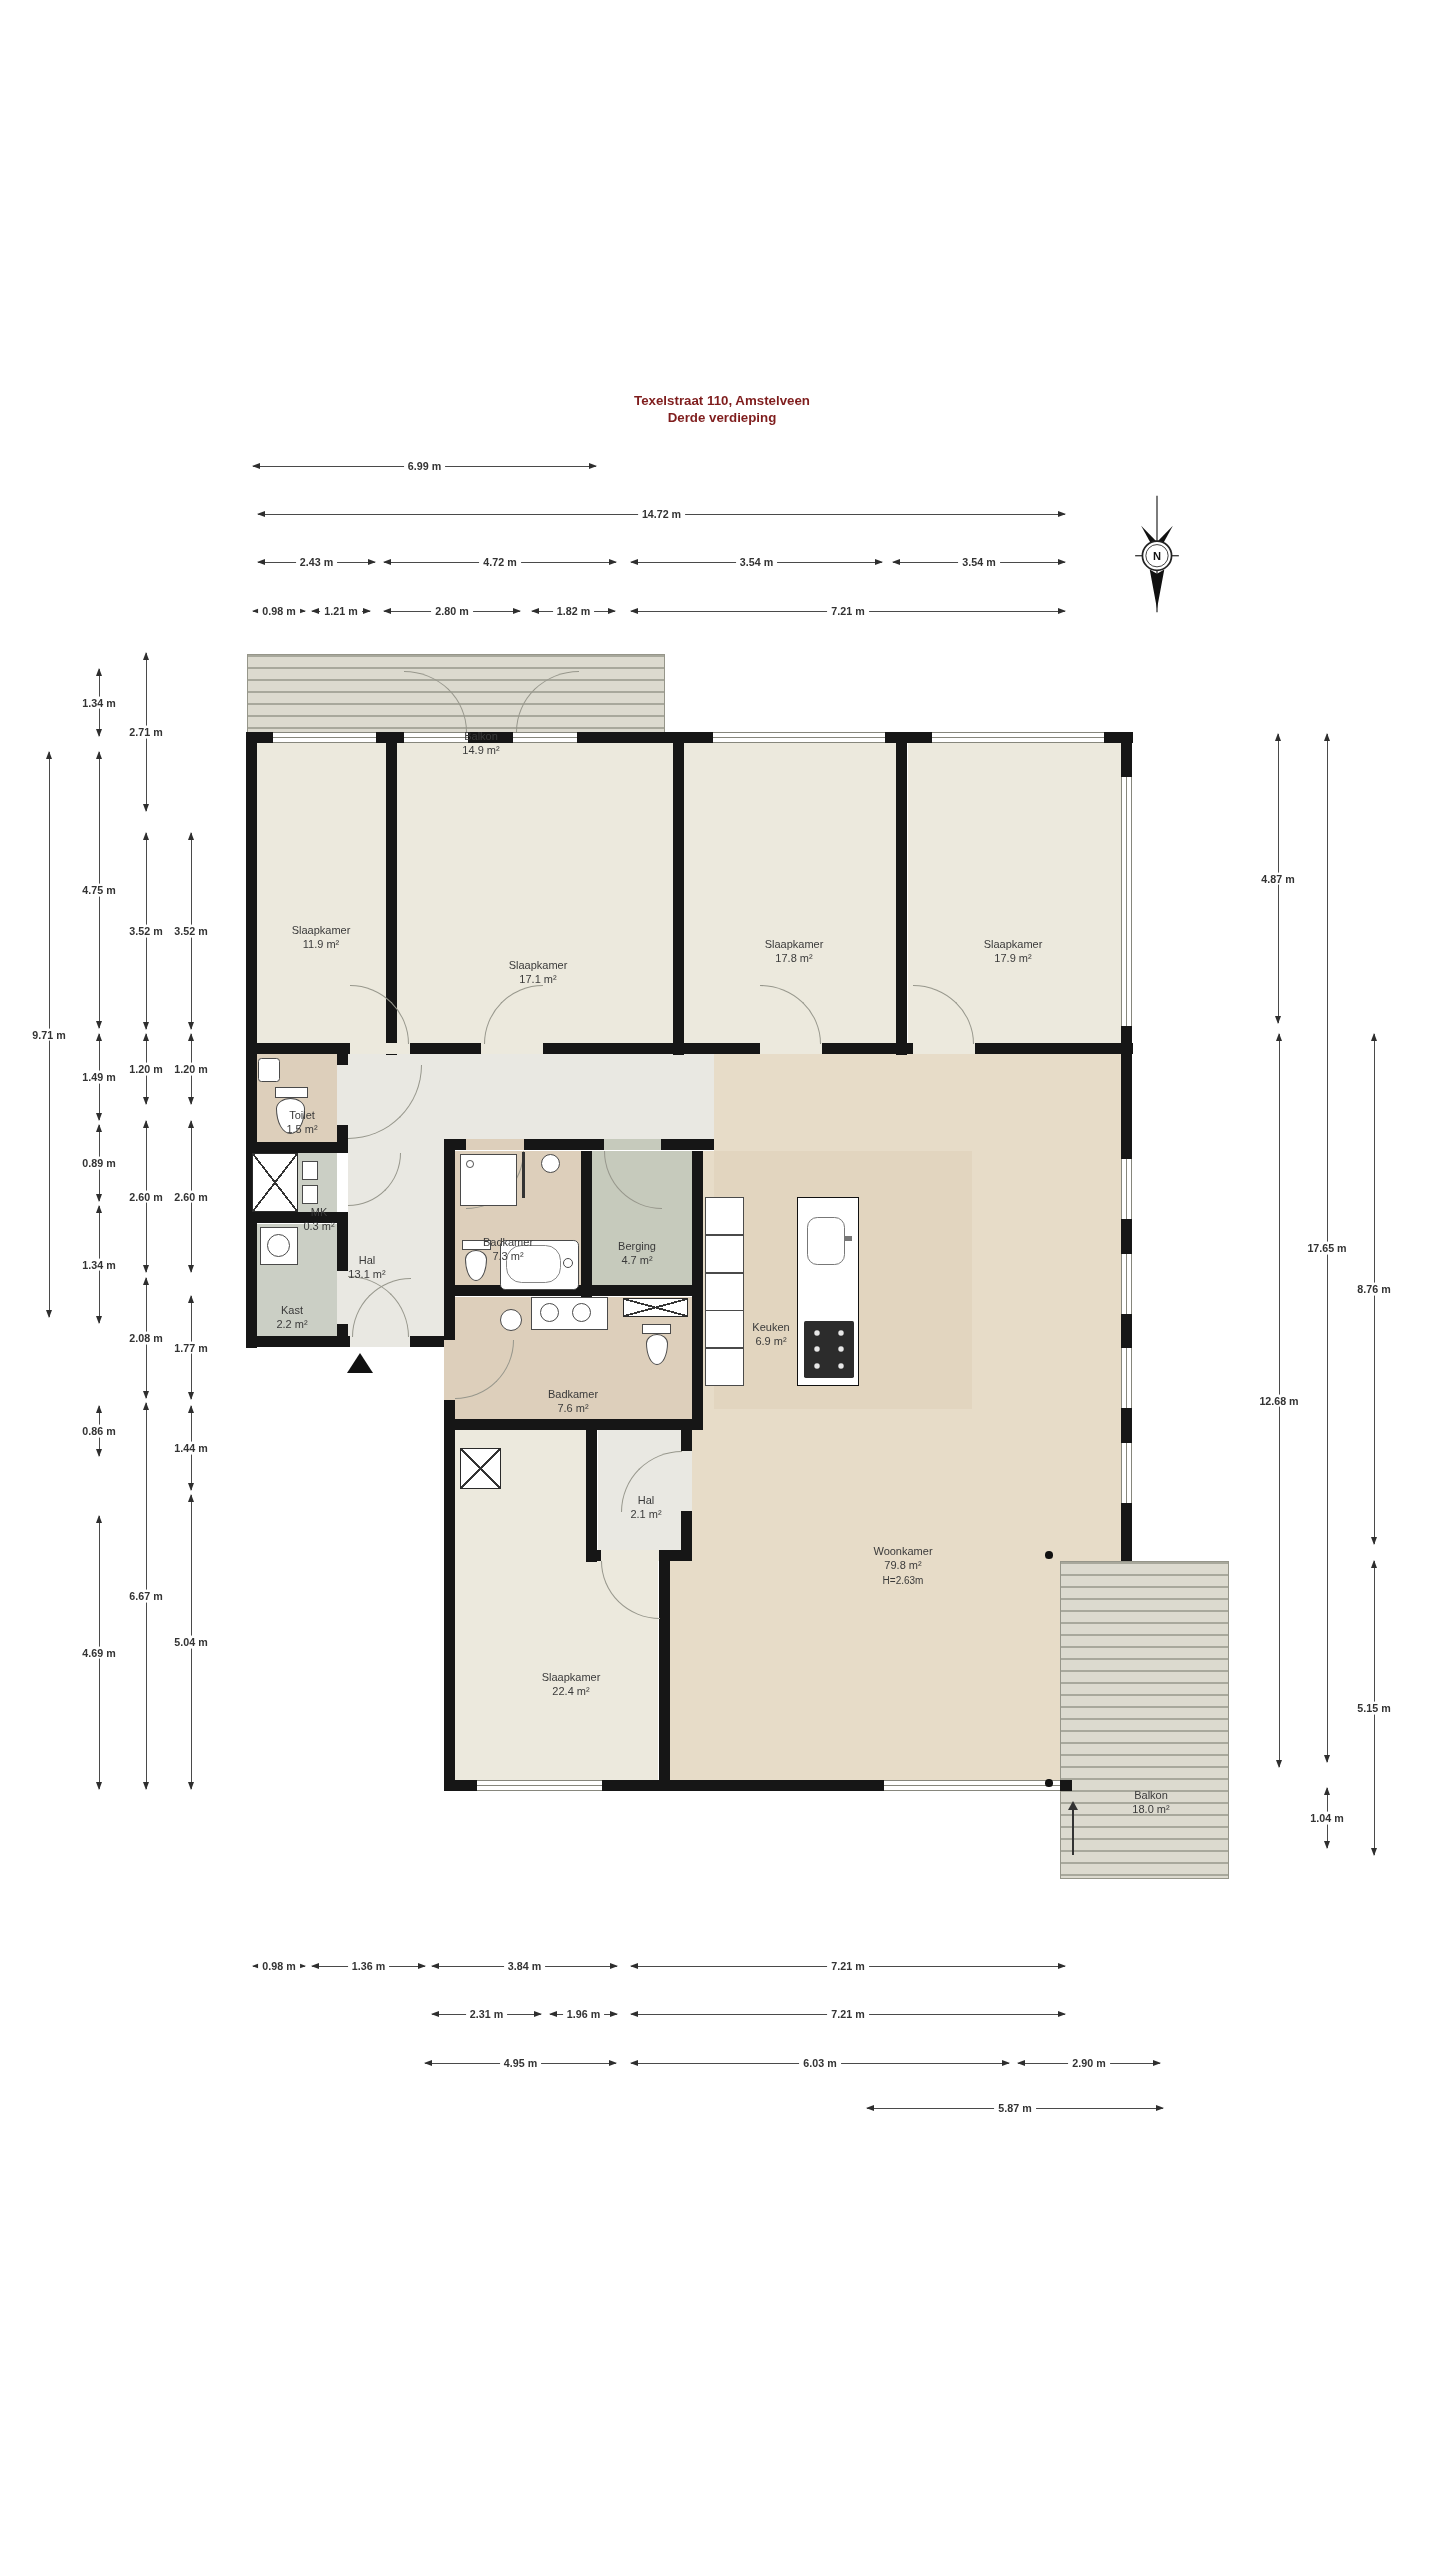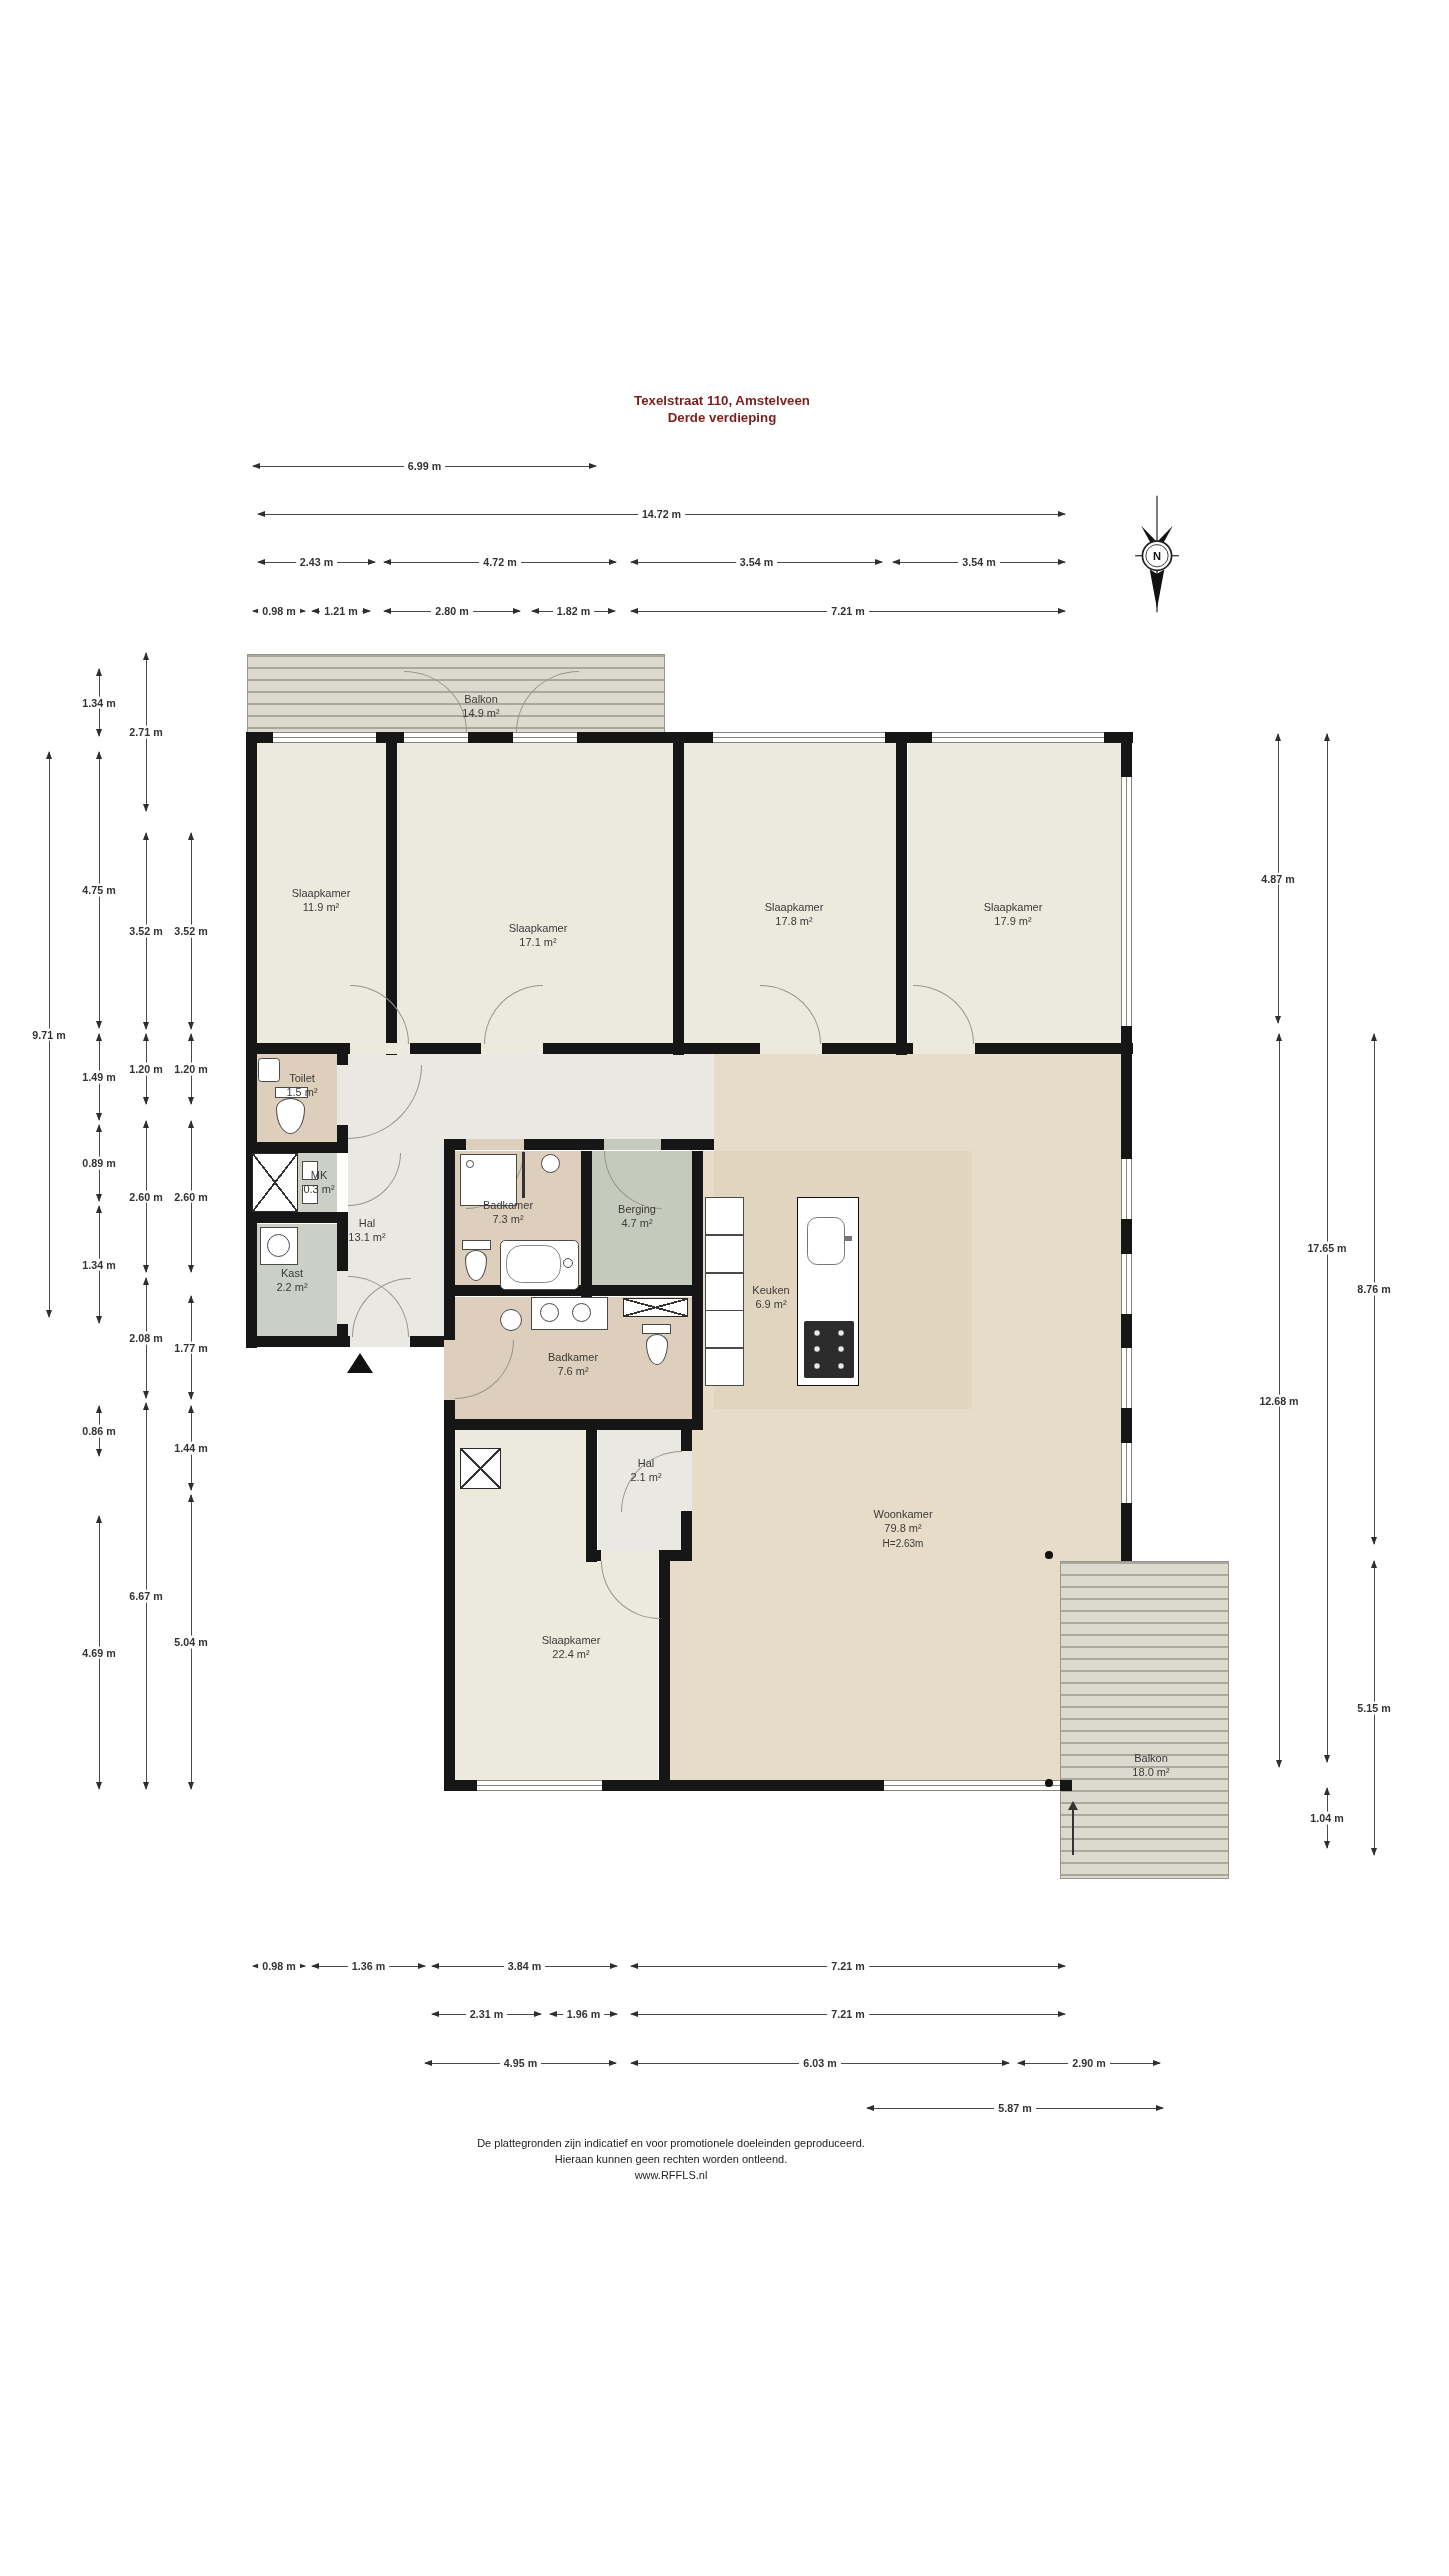--- a/index.html
+++ b/index.html
@@ -37,21 +37,21 @@
   .dot{position:absolute;width:7.7px;height:7.7px;border-radius:50%;background:#111;z-index:6;}
   .stove{position:absolute;z-index:6;background:#2c2c2c;border-radius:1.7px;background-image:
     radial-gradient(circle at 13px 12px,#e8e8e8 0 2.1px,transparent 3.4px),
     radial-gradient(circle at 37px 12px,#e8e8e8 0 2.1px,transparent 3.4px),
     radial-gradient(circle at 13px 28px,#e8e8e8 0 2.1px,transparent 3.4px),
     radial-gradient(circle at 37px 28px,#e8e8e8 0 2.1px,transparent 3.4px),
     radial-gradient(circle at 13px 45px,#e8e8e8 0 2.1px,transparent 3.4px),
     radial-gradient(circle at 37px 45px,#e8e8e8 0 2.1px,transparent 3.4px);}
   
   .rlabel{position:absolute;transform:translate(-50%,-50%);text-align:center;z-index:6;
-          font-size:11px;line-height:1.3;color:#3a3a3a;white-space:nowrap;}
+          font-size:11px;line-height:1.3;color:#3a3a3a;white-space:nowrap;margin-top:37px;}
   .rlabel .h{font-size:10px;}
   
   .dimh{position:absolute;height:0.9px;background:#4a4a4a;z-index:6;}
   .dimv{position:absolute;width:0.9px;background:#4a4a4a;z-index:6;}
   .dimh i,.dimv i{position:absolute;width:0;height:0;}
   .dimh .aL{left:-0.9px;top:-3.4px;border-top:3.4px solid transparent;border-bottom:3.4px solid transparent;border-right:8.6px solid #2e2e2e;}
   .dimh .aR{right:-0.9px;top:-3.4px;border-top:3.4px solid transparent;border-bottom:3.4px solid transparent;border-left:8.6px solid #2e2e2e;}
   .dimv .aT{top:-0.9px;left:-3.4px;border-left:3.4px solid transparent;border-right:3.4px solid transparent;border-bottom:8.6px solid #2e2e2e;}
   .dimv .aB{bottom:-0.9px;left:-3.4px;border-left:3.4px solid transparent;border-right:3.4px solid transparent;border-top:8.6px solid #2e2e2e;}
   .dlab{position:absolute;background:#fff;padding:0 4.3px;font-size:10.7px;color:#333;white-space:nowrap;line-height:1.2;font-weight:bold;}
@@ -500,20 +500,15 @@
       <i class="aL"></i>
       <i class="aR"></i>
       <span class="dlab">2.90 m</span>
     </div>
   <div class="dimh" style="left:867px;top:2108px;width:296px">
       <i class="aL"></i>
       <i class="aR"></i>
       <span class="dlab">5.87 m</span>
     </div>
 
-  <div class="footer">
-    <div>De plattegronden zijn indicatief en voor promotionele doeleinden geproduceerd.</div>
-    <div>Hieraan kunnen geen rechten worden ontleend.</div>
-    <div>www.RFFLS.nl</div>
-  </div>
 
 </div>
 
 
 </body></html>

